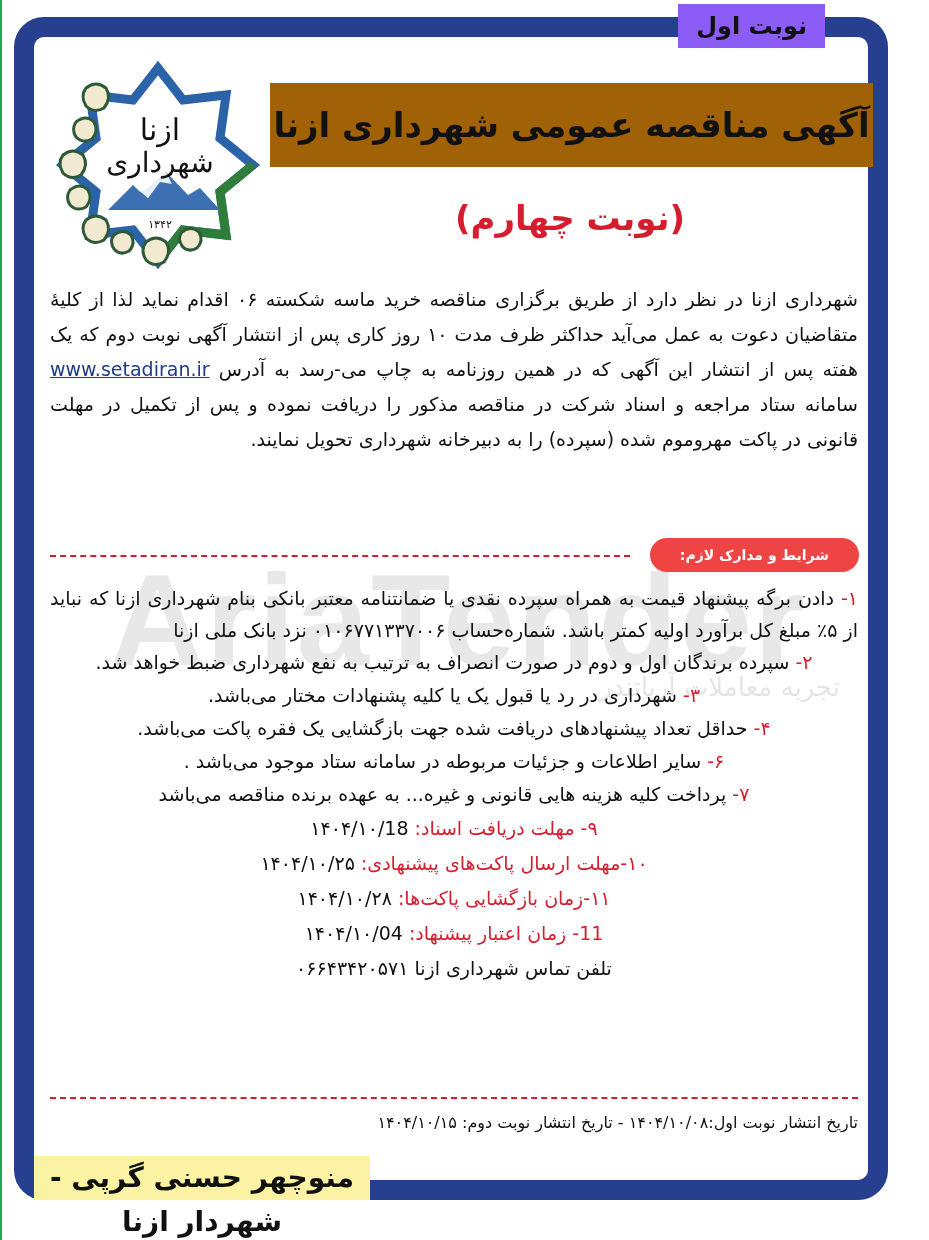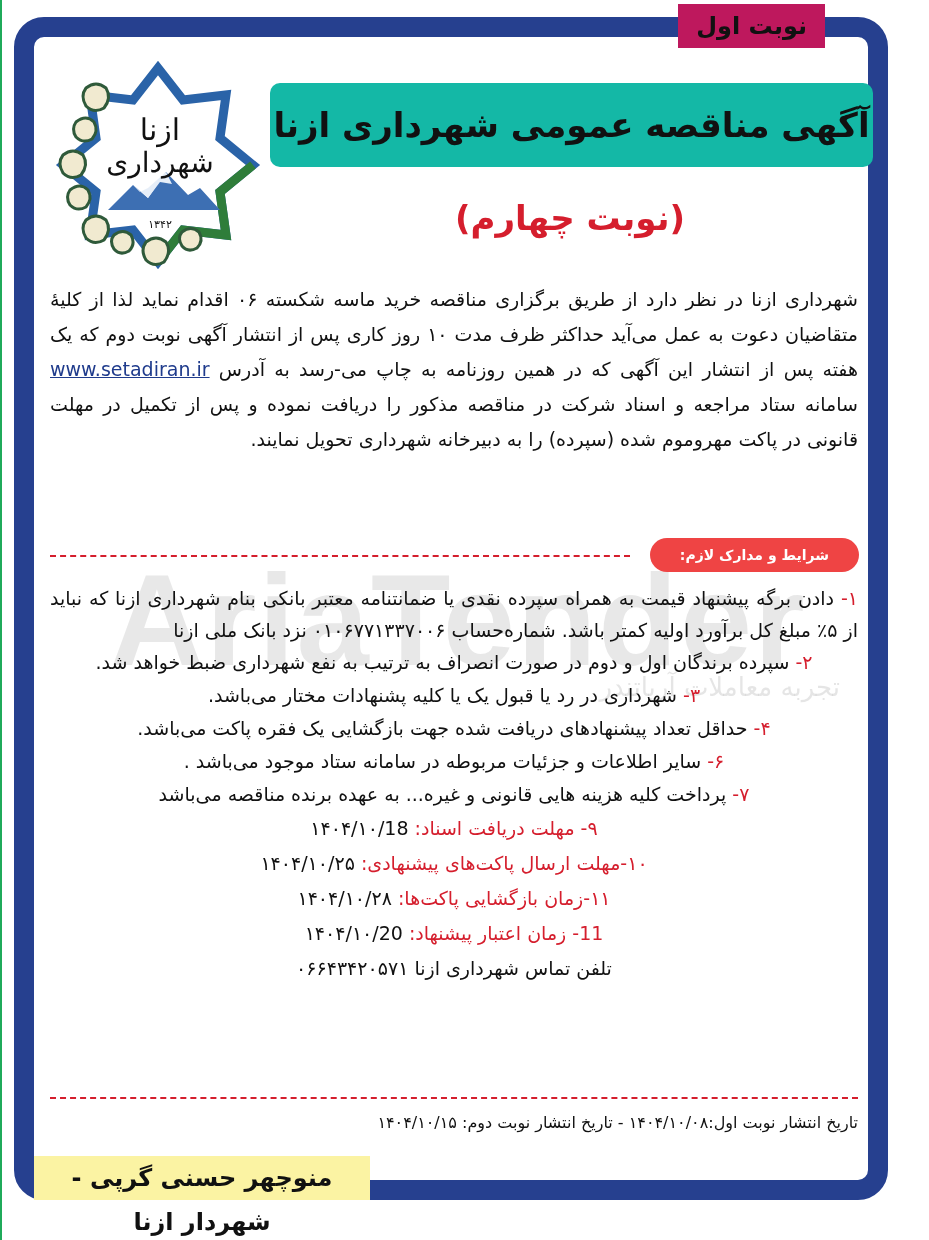--- a/index.html
+++ b/index.html
@@ -6,26 +6,26 @@
   body {
     width:929px; height:1240px; background:#ffffff; position:relative; overflow:hidden;
     font-family:"DejaVu Sans", sans-serif; color:#111;
   }
   .green-edge { position:absolute; left:0; top:0; width:2px; height:1240px; background:#1faa5a; }
   .frame {
     position:absolute; left:14px; top:17px; width:874px; height:1183px;
     border:20px solid #26408f; border-radius:30px; box-sizing:border-box; background:#fff;
   }
   .round-tab {
-    position:absolute; right:104px; top:4px; height:44px; background:#be185d; padding:0 18px;
+    position:absolute; right:104px; top:4px; height:44px; background:#8b5cf6; padding:0 18px;
     font-size:24px; font-weight:bold; line-height:44px; direction:rtl; color:#111;
   }
   .title-box {
-    position:absolute; left:270px; top:83px; width:603px; height:84px; background:#14b8a6;
-    direction:rtl; text-align:center; font-size:34px; font-weight:bold; line-height:84px; color:#111;border-radius:10px;
+    position:absolute; left:270px; top:83px; width:603px; height:84px; background:#a16207;
+    direction:rtl; text-align:center; font-size:34px; font-weight:bold; line-height:84px; color:#111;
   }
   .subtitle {
     position:absolute; left:300px; top:193px; width:540px; text-align:center; direction:rtl;
     font-size:34px; font-weight:bold; color:#d51e2d; line-height:50px;
   }
   .logo { position:absolute; left:48px; top:60px; width:220px; height:210px; }
   .intro {
     position:absolute; left:50px; top:282px; width:808px; direction:rtl; text-align:justify;
     text-align-last:right; font-size:19px; line-height:35px; color:#111;
   }
@@ -51,21 +51,21 @@
   .cond.first { text-align:justify; text-align-last:right; line-height:32px; }
   .num { color:#d51e2d; }
   .red { color:#d51e2d; }
   .cond.date { line-height:35px; }
   .footer-date {
     position:absolute; left:50px; top:1107px; width:808px; direction:rtl; text-align:right;
     font-size:16px; line-height:32px; color:#111;
   }
   .signature {
     position:absolute; left:34px; top:1156px; width:336px; height:44px; background:#fbf3a3;
-    direction:rtl; text-align:center; font-size:24px; font-weight:bold; line-height:44px; color:#111;
+    direction:rtl; text-align:center; font-size:28px; font-weight:bold; line-height:44px; color:#111;
   }
 </style>
 </head>
 <body>
 
 <div class="green-edge"></div>
 
 <div class="frame"></div>
 
 <div class="round-tab">نوبت اول</div>
@@ -132,21 +132,21 @@
   <div class="cond date">
     <span class="red">۹- مهلت دریافت اسناد:</span><span> ۱۴۰۴/۱۰/18</span>
   </div>
   <div class="cond date">
     <span class="red">۱۰-مهلت ارسال پاکت‌های پیشنهادی:</span><span> ۱۴۰۴/۱۰/۲۵</span>
   </div>
   <div class="cond date">
     <span class="red">۱۱-زمان بازگشایی پاکت‌ها:</span><span> ۱۴۰۴/۱۰/۲۸</span>
   </div>
   <div class="cond date">
-    <span class="red">11- زمان اعتبار پیشنهاد:</span><span> ۱۴۰۴/۱۰/20</span>
+    <span class="red">11- زمان اعتبار پیشنهاد:</span><span> ۱۴۰۴/۱۰/04</span>
   </div>
   <div class="cond date">تلفن تماس شهرداری ازنا ۰۶۶۴۳۴۲۰۵۷۱</div>
 </div>
 
 <div class="dash-line" style="left:50px; top:1097px; width:808px;"></div>
 
 <div class="footer-date">تاریخ انتشار نوبت اول:۱۴۰۴/۱۰/۰۸ - تاریخ انتشار نوبت دوم: ۱۴۰۴/۱۰/۱۵</div>
 
 <div class="signature">منوچهر حسنی گرپی - شهردار ازنا</div>
 

